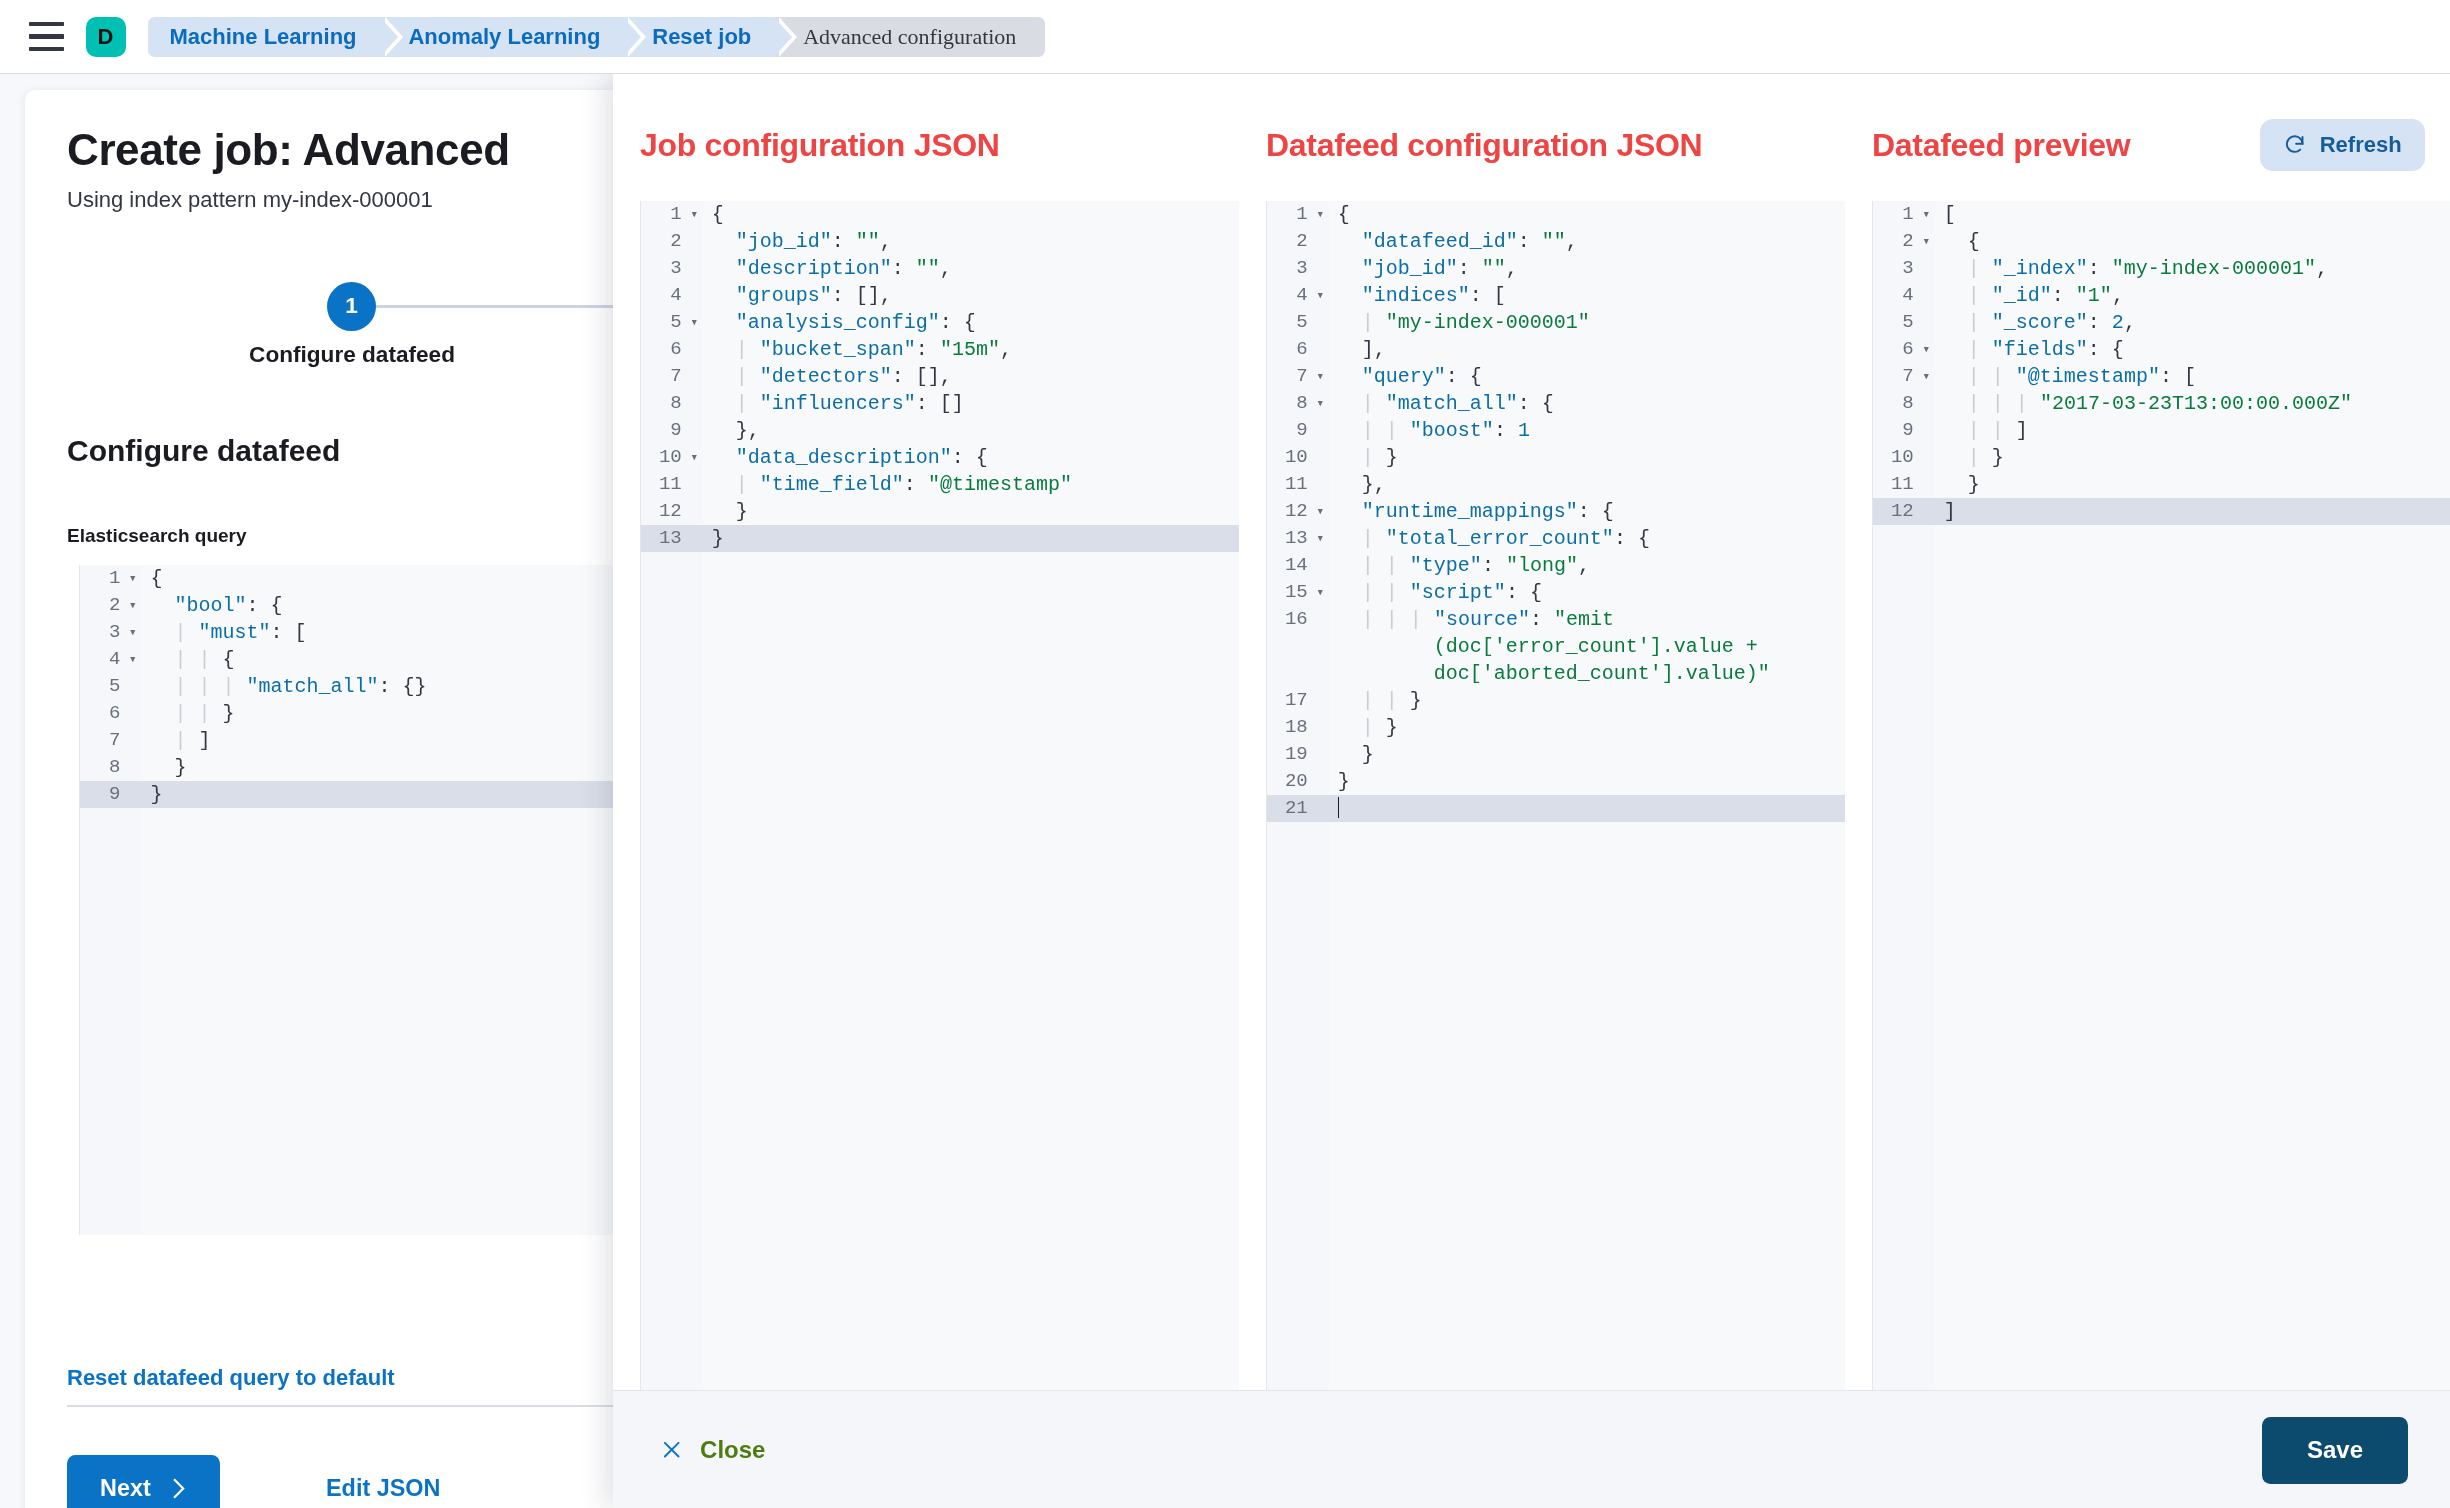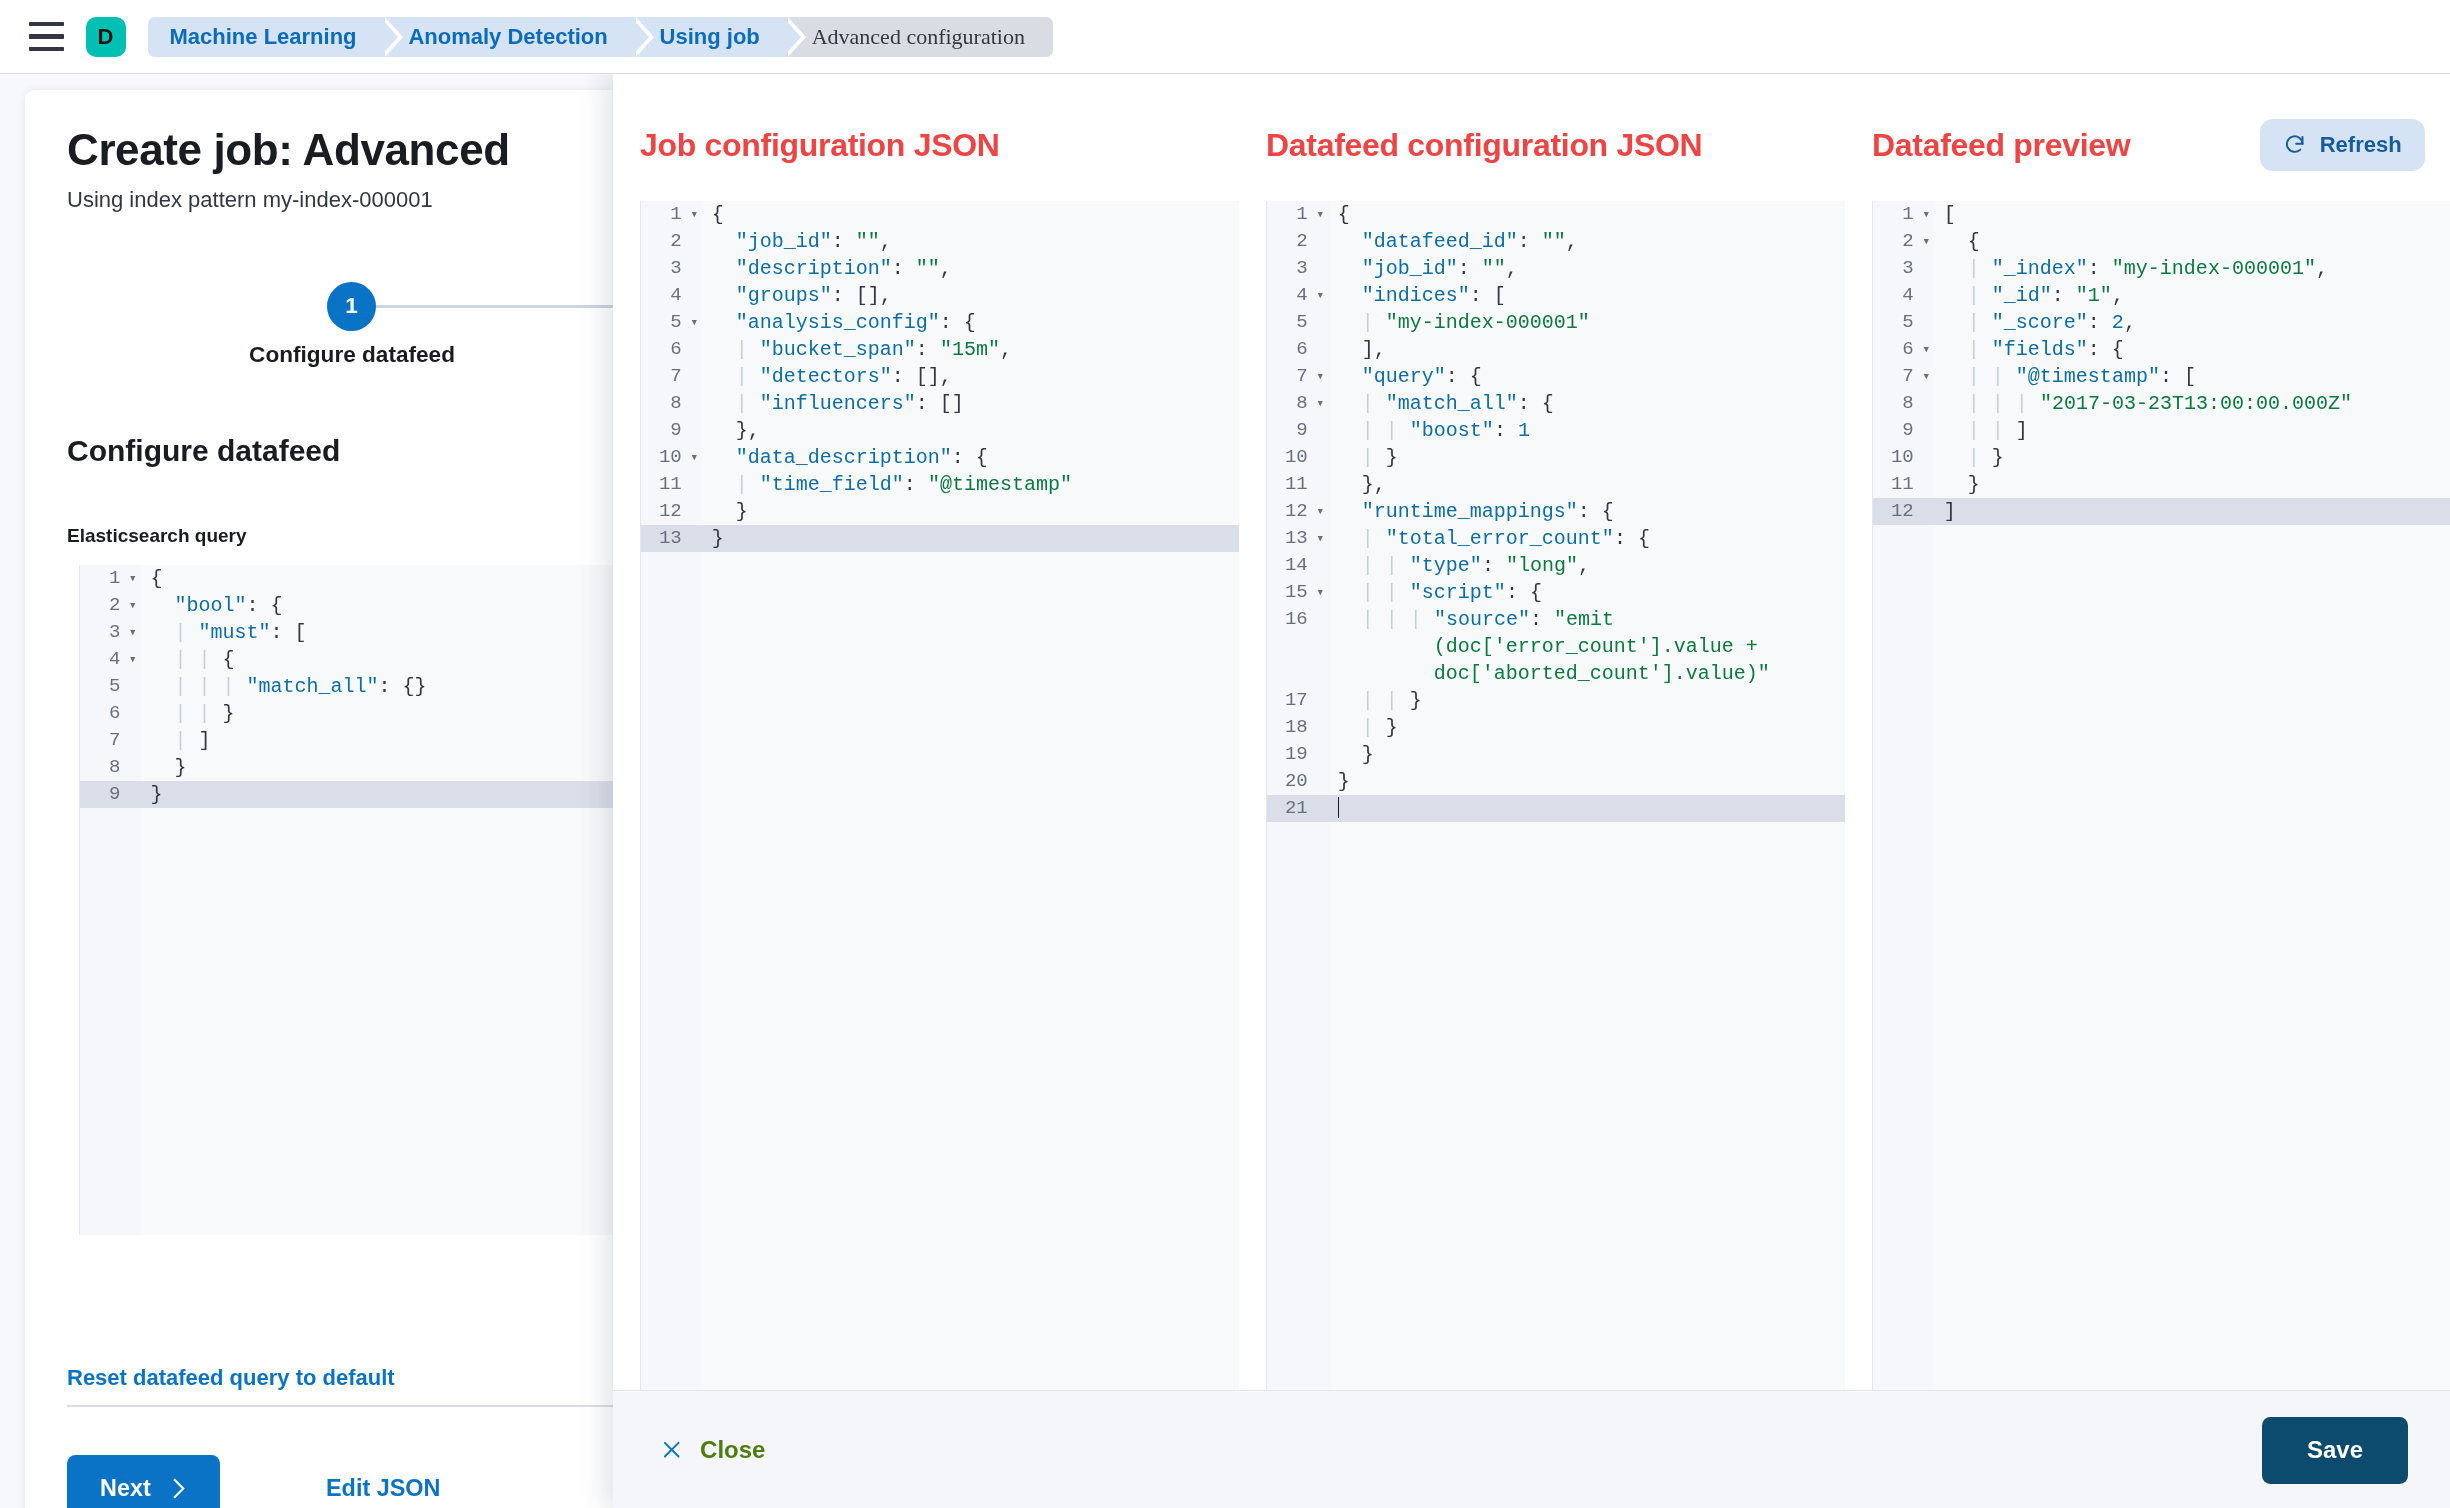--- a/index.html
+++ b/index.html
@@ -267,22 +267,22 @@
 
 <div id="topbar">
   <div id="hamburger">
     <span></span>
     <span></span>
     <span></span>
   </div>
   <div class="avatar">D</div>
   <div id="breadcrumbs">
     <div class="crumb">Machine Learning</div>
-    <div class="crumb">Anomaly Detection</div>
-    <div class="crumb">Using job</div>
+    <div class="crumb">Anomaly Learning</div>
+    <div class="crumb">Reset job</div>
     <div class="crumb current">Advanced configuration</div>
   </div>
 </div>
 
 <div id="page-card">
   <div id="page-inner">
     <div id="job-title">Create job: Advanced</div>
     <div id="job-subtitle">Using index pattern my-index-000001</div>
 
     <div id="steps">

